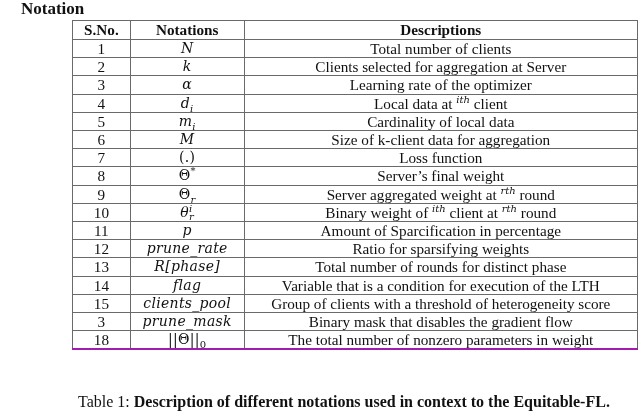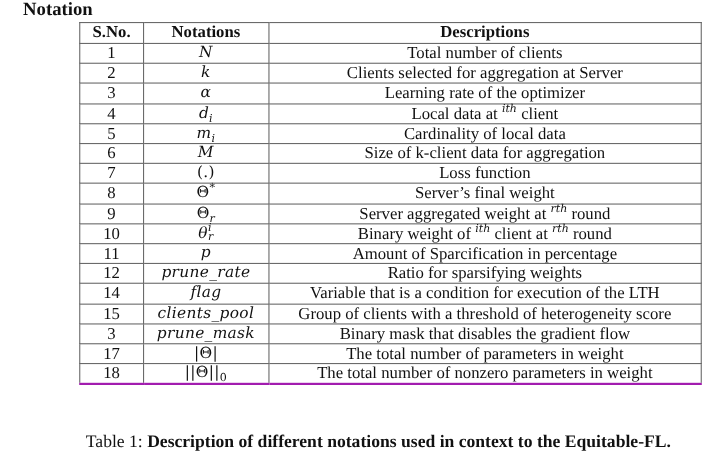--- a/index.html
+++ b/index.html
@@ -92,40 +92,40 @@
       <td>11</td>
       <td class="math">p</td>
       <td>Amount of Sparcification in percentage</td>
     </tr>
     <tr>
       <td>12</td>
       <td class="math">prune_rate</td>
       <td>Ratio for sparsifying weights</td>
     </tr>
     <tr>
+      <td>13</td>
+      <td class="math">R[phase]</td>
+      <td>Total number of rounds for distinct phase</td>
+    </tr>
+    <tr>
       <td>14</td>
       <td class="math">flag</td>
       <td>Variable that is a condition for execution of the LTH</td>
     </tr>
     <tr>
       <td>15</td>
       <td class="math">clients_pool</td>
       <td>Group of clients with a threshold of heterogeneity score</td>
     </tr>
     <tr>
       <td>3</td>
       <td class="math">prune_mask</td>
       <td>Binary mask that disables the gradient flow</td>
     </tr>
     <tr>
-      <td>17</td>
-      <td class="math"><span class="up">|Θ|</span></td>
-      <td>The total number of parameters in weight</td>
-    </tr>
-    <tr>
       <td>18</td>
       <td class="math"><span class="up">||Θ||</span><sub class="up" style="font-style:normal">0</sub></td>
       <td>The total number of nonzero parameters in weight</td>
     </tr>
   </tbody>
 </table>
 
 <div class="caption">
   <span>Table 1: </span><b>Description of different notations used in context to the Equitable-FL.</b>
 </div>

